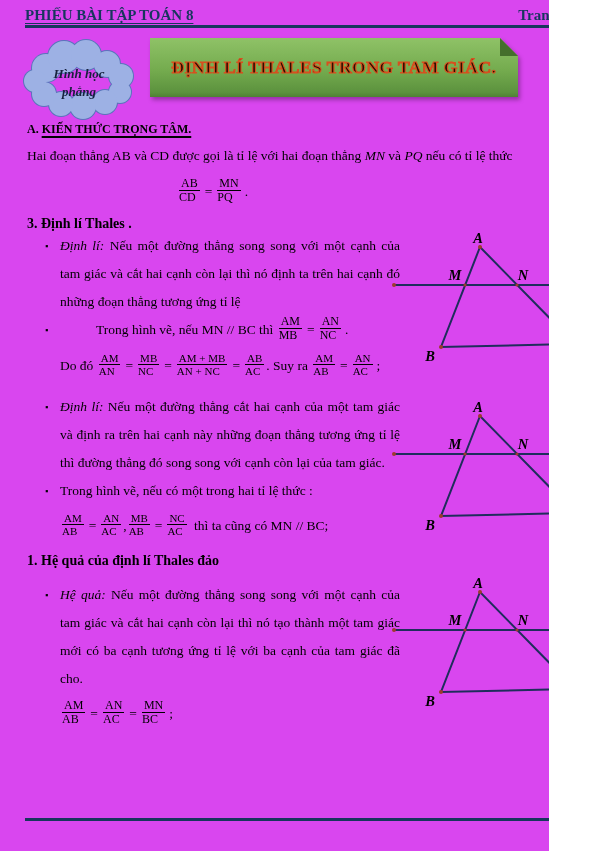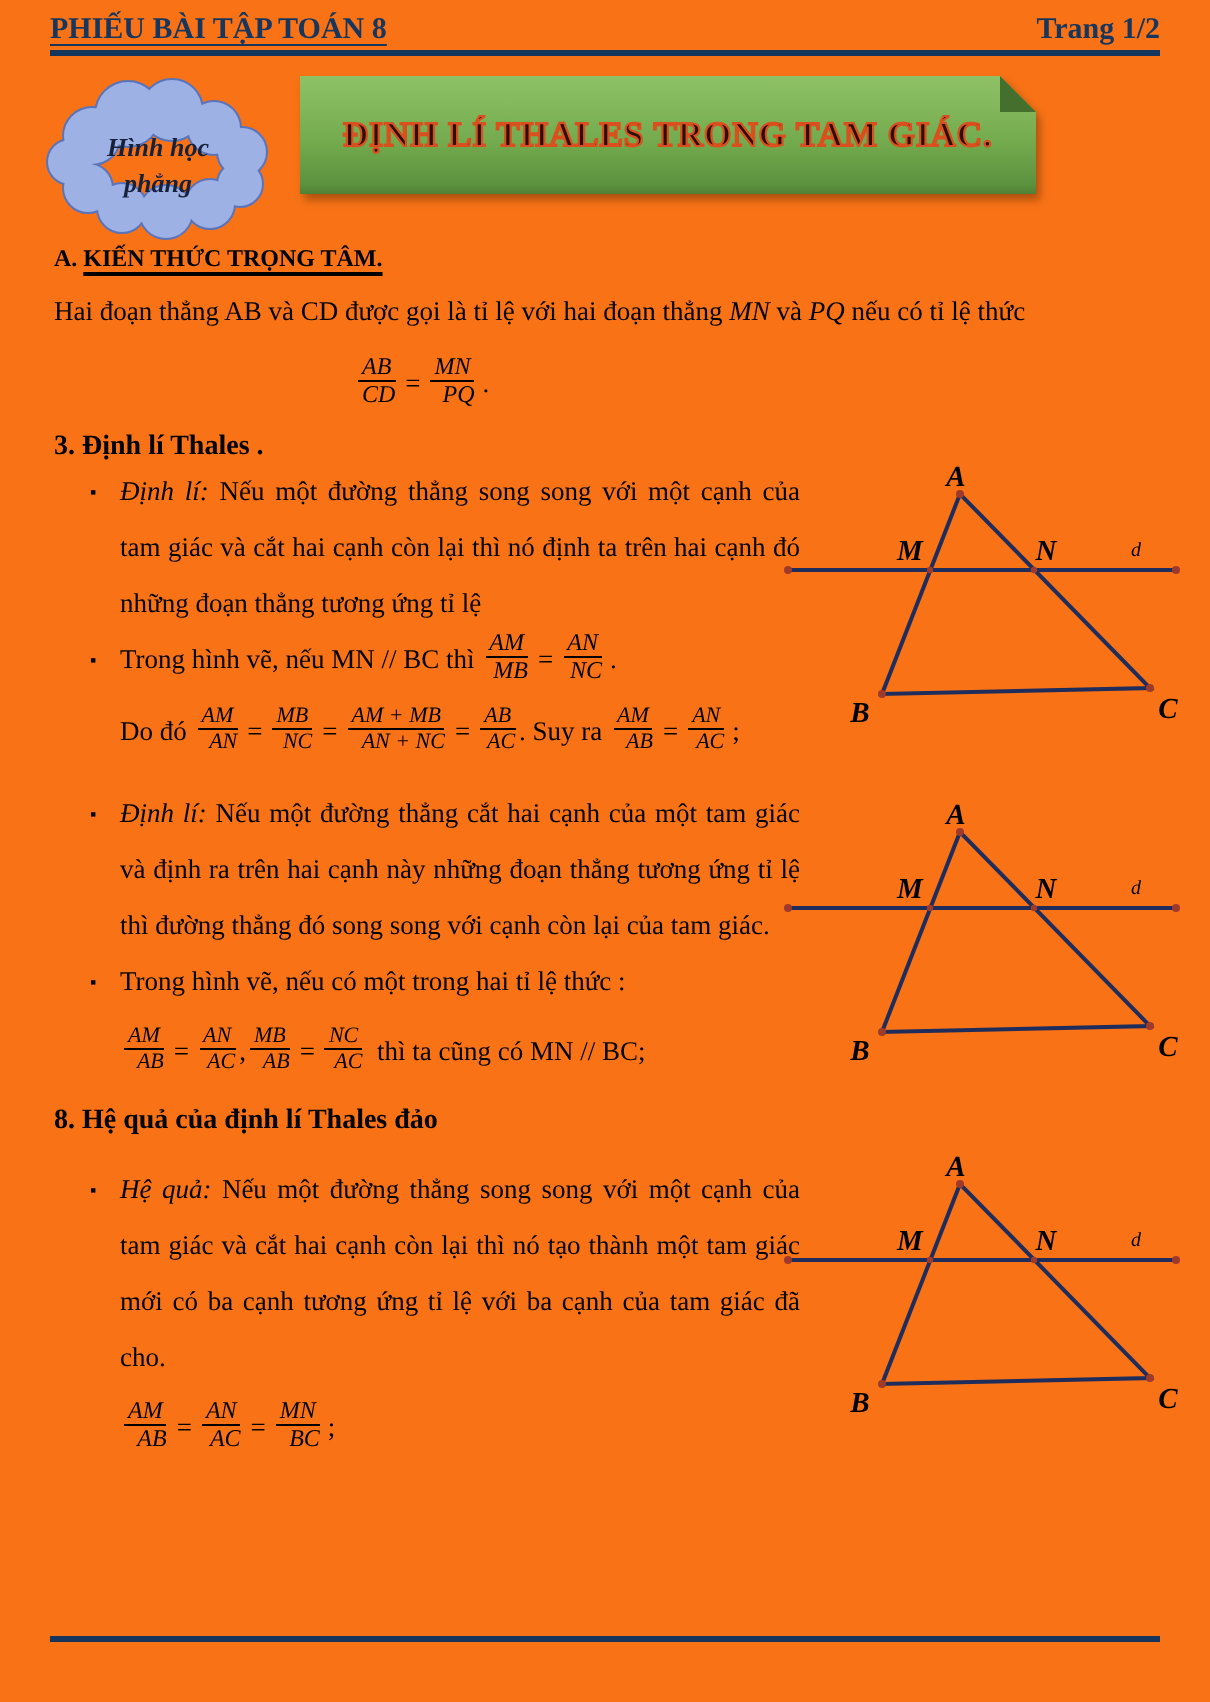--- a/index.html
+++ b/index.html
@@ -1,17 +1,17 @@
 <!DOCTYPE html>
 <html><head>
 <meta charset="utf-8">
 <style>
   html,body{margin:0;padding:0;background:#ffffff;}
   .page{
-    position:relative;width:605px;height:851px;background:#f97316;overflow:hidden;
+    position:relative;width:549px;height:851px;background:#d946ef;overflow:hidden;
     font-family:"Liberation Serif",serif;color:#000;
   }
   
   .hdr{
     position:absolute;left:25px;top:7px;width:555px;
     display:flex;justify-content:space-between;align-items:flex-end;
     border-bottom:3px solid #17365d;padding-bottom:1px;
     font-weight:bold;font-size:15px;color:#17365d;
   }
   .hdr .u-title{text-decoration:underline;text-underline-offset:3px;}
@@ -42,28 +42,28 @@
   }
   
   .content{position:absolute;left:27px;top:122px;width:565px;font-size:13.5px;}
   .h-a{font-size:12px;font-weight:bold;}
   .h-a .u{text-decoration:underline;text-decoration-thickness:1.5px;text-underline-offset:2.5px;}
   .h-sub{font-size:14px;font-weight:bold;margin-top:7px;}
   .para{margin-top:8px;line-height:22px;}
   .mi{font-style:italic;}
   
   .frac{
-    display:inline-block;vertical-align:middle;text-align:right;font-style:italic;
+    display:inline-block;vertical-align:middle;text-align:left;
     line-height:1.12;margin:0 2px;position:relative;top:-2px;font-size:12px;
   }
   .frac .num{display:block;border-bottom:1px solid #000;padding:0 2px 0 2px;}
   .frac .den{display:block;padding-top:0px;}
   .meq{margin:0 3px;font-style:normal;}
   .mtail{margin-left:2px;}
-  .mathline{white-space:nowrap;}
+  .mathline{white-space:nowrap;margin-left:36px;}
   .small-math .frac{font-size:11px;}
   .prop-formula{margin:8px 0 2px 150px;line-height:34px;}
   
   .bullet{display:flex;margin-left:18px;}
   .bmark{flex:0 0 15px;font-size:9px;line-height:28px;}
   .btext{flex:0 0 340px;max-width:340px;line-height:28px;text-align:justify;}
   .btext.noj{text-align:left;}
   .doline{margin:4px 0 0 33px;line-height:34px;}
   .consline{margin:4px 0 0 33px;line-height:34px;}
   
@@ -172,21 +172,21 @@
 
     <div class="bullet">
       <span class="bmark">▪</span>
       <div class="btext noj">Trong hình vẽ, nếu có một trong hai tỉ lệ thức :</div>
     </div>
 
     <div class="doline mathline small-math">
       <span class="frac"><span class="num">AM</span><span class="den">AB</span></span><span class="meq">=</span><span class="frac"><span class="num">AN</span><span class="den">AC</span></span><span>,</span><span class="frac"><span class="num">MB</span><span class="den">AB</span></span><span class="meq">=</span><span class="frac"><span class="num">NC</span><span class="den">AC</span></span><span class="mtail"> thì ta cũng có MN // BC;</span>
     </div>
 
-    <div class="h-sub" style="margin-top:10px;">8. Hệ quả của định lí Thales đảo</div>
+    <div class="h-sub" style="margin-top:10px;">1. Hệ quả của định lí Thales đảo</div>
 
     <div class="bullet" style="margin-top:12px;">
       <span class="bmark">▪</span>
       <div class="btext">
         <span class="mi">Hệ quả:</span><span> Nếu một đường thẳng song song với một cạnh của tam giác và cắt hai cạnh còn lại thì nó tạo thành một tam giác mới có ba cạnh tương ứng tỉ lệ với ba cạnh của tam giác đã cho.</span>
       </div>
     </div>
 
     <div class="consline mathline">
       <span class="frac"><span class="num">AM</span><span class="den">AB</span></span><span class="meq">=</span><span class="frac"><span class="num">AN</span><span class="den">AC</span></span><span class="meq">=</span><span class="frac"><span class="num">MN</span><span class="den">BC</span></span><span class="mtail">;</span>

